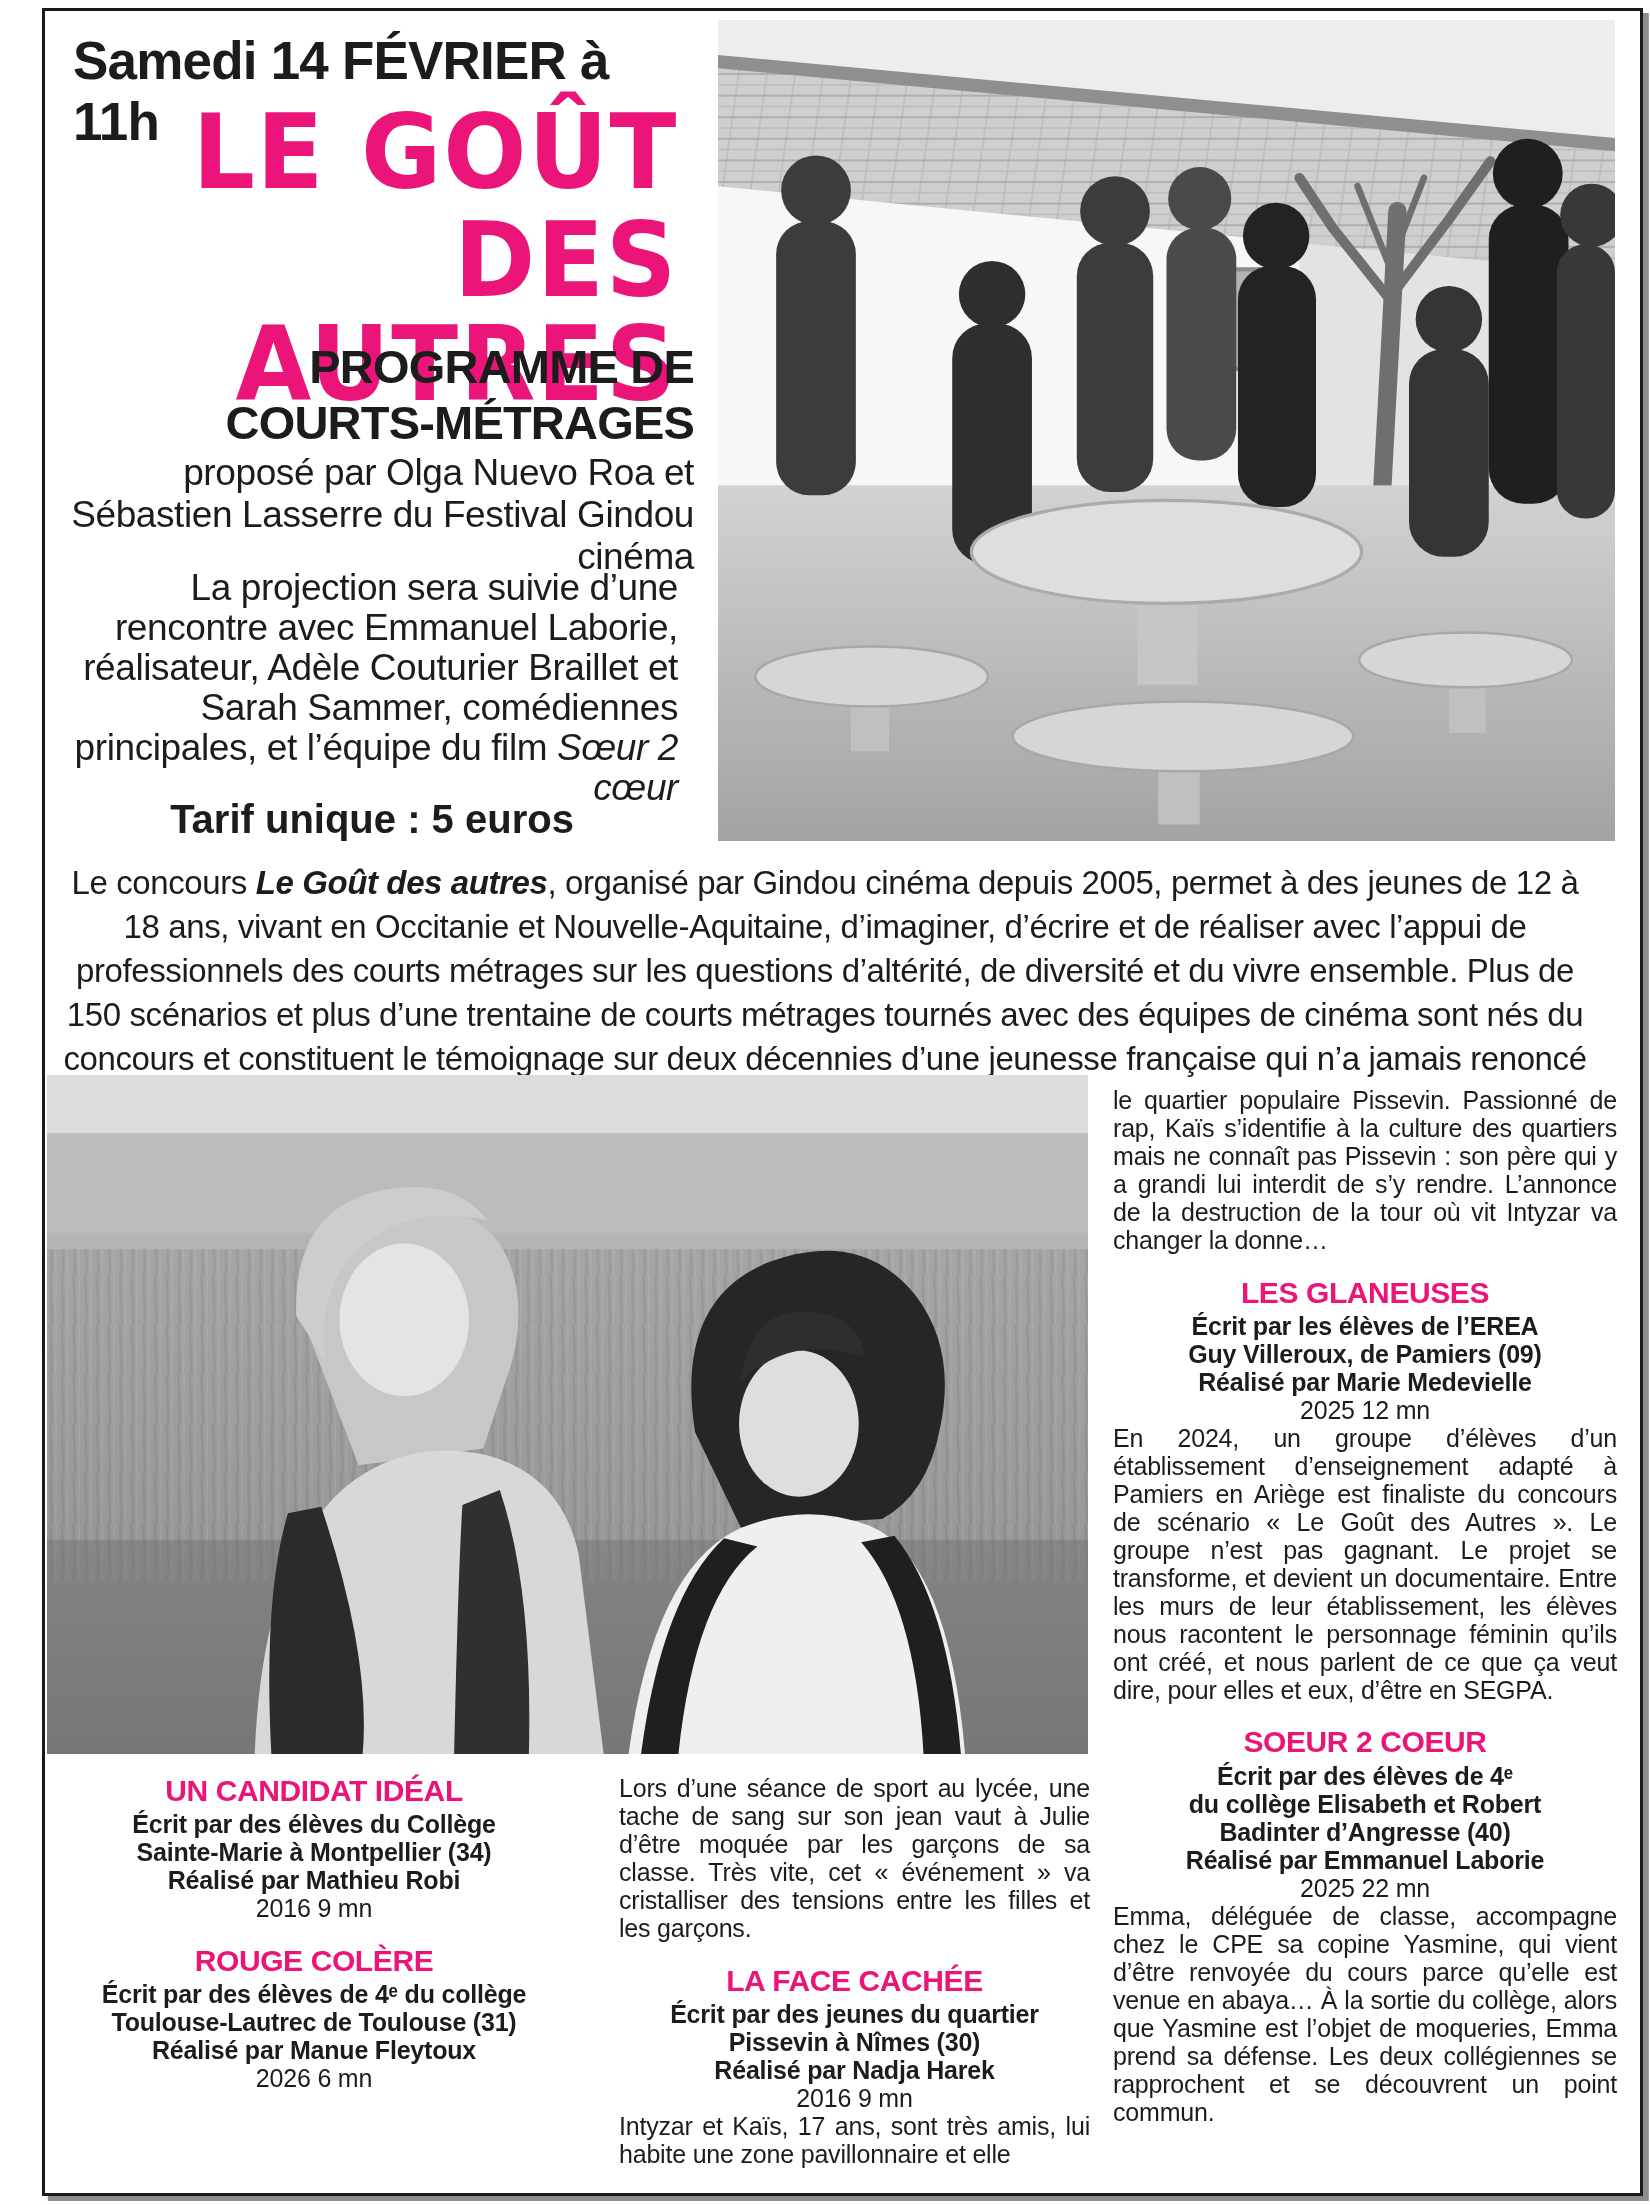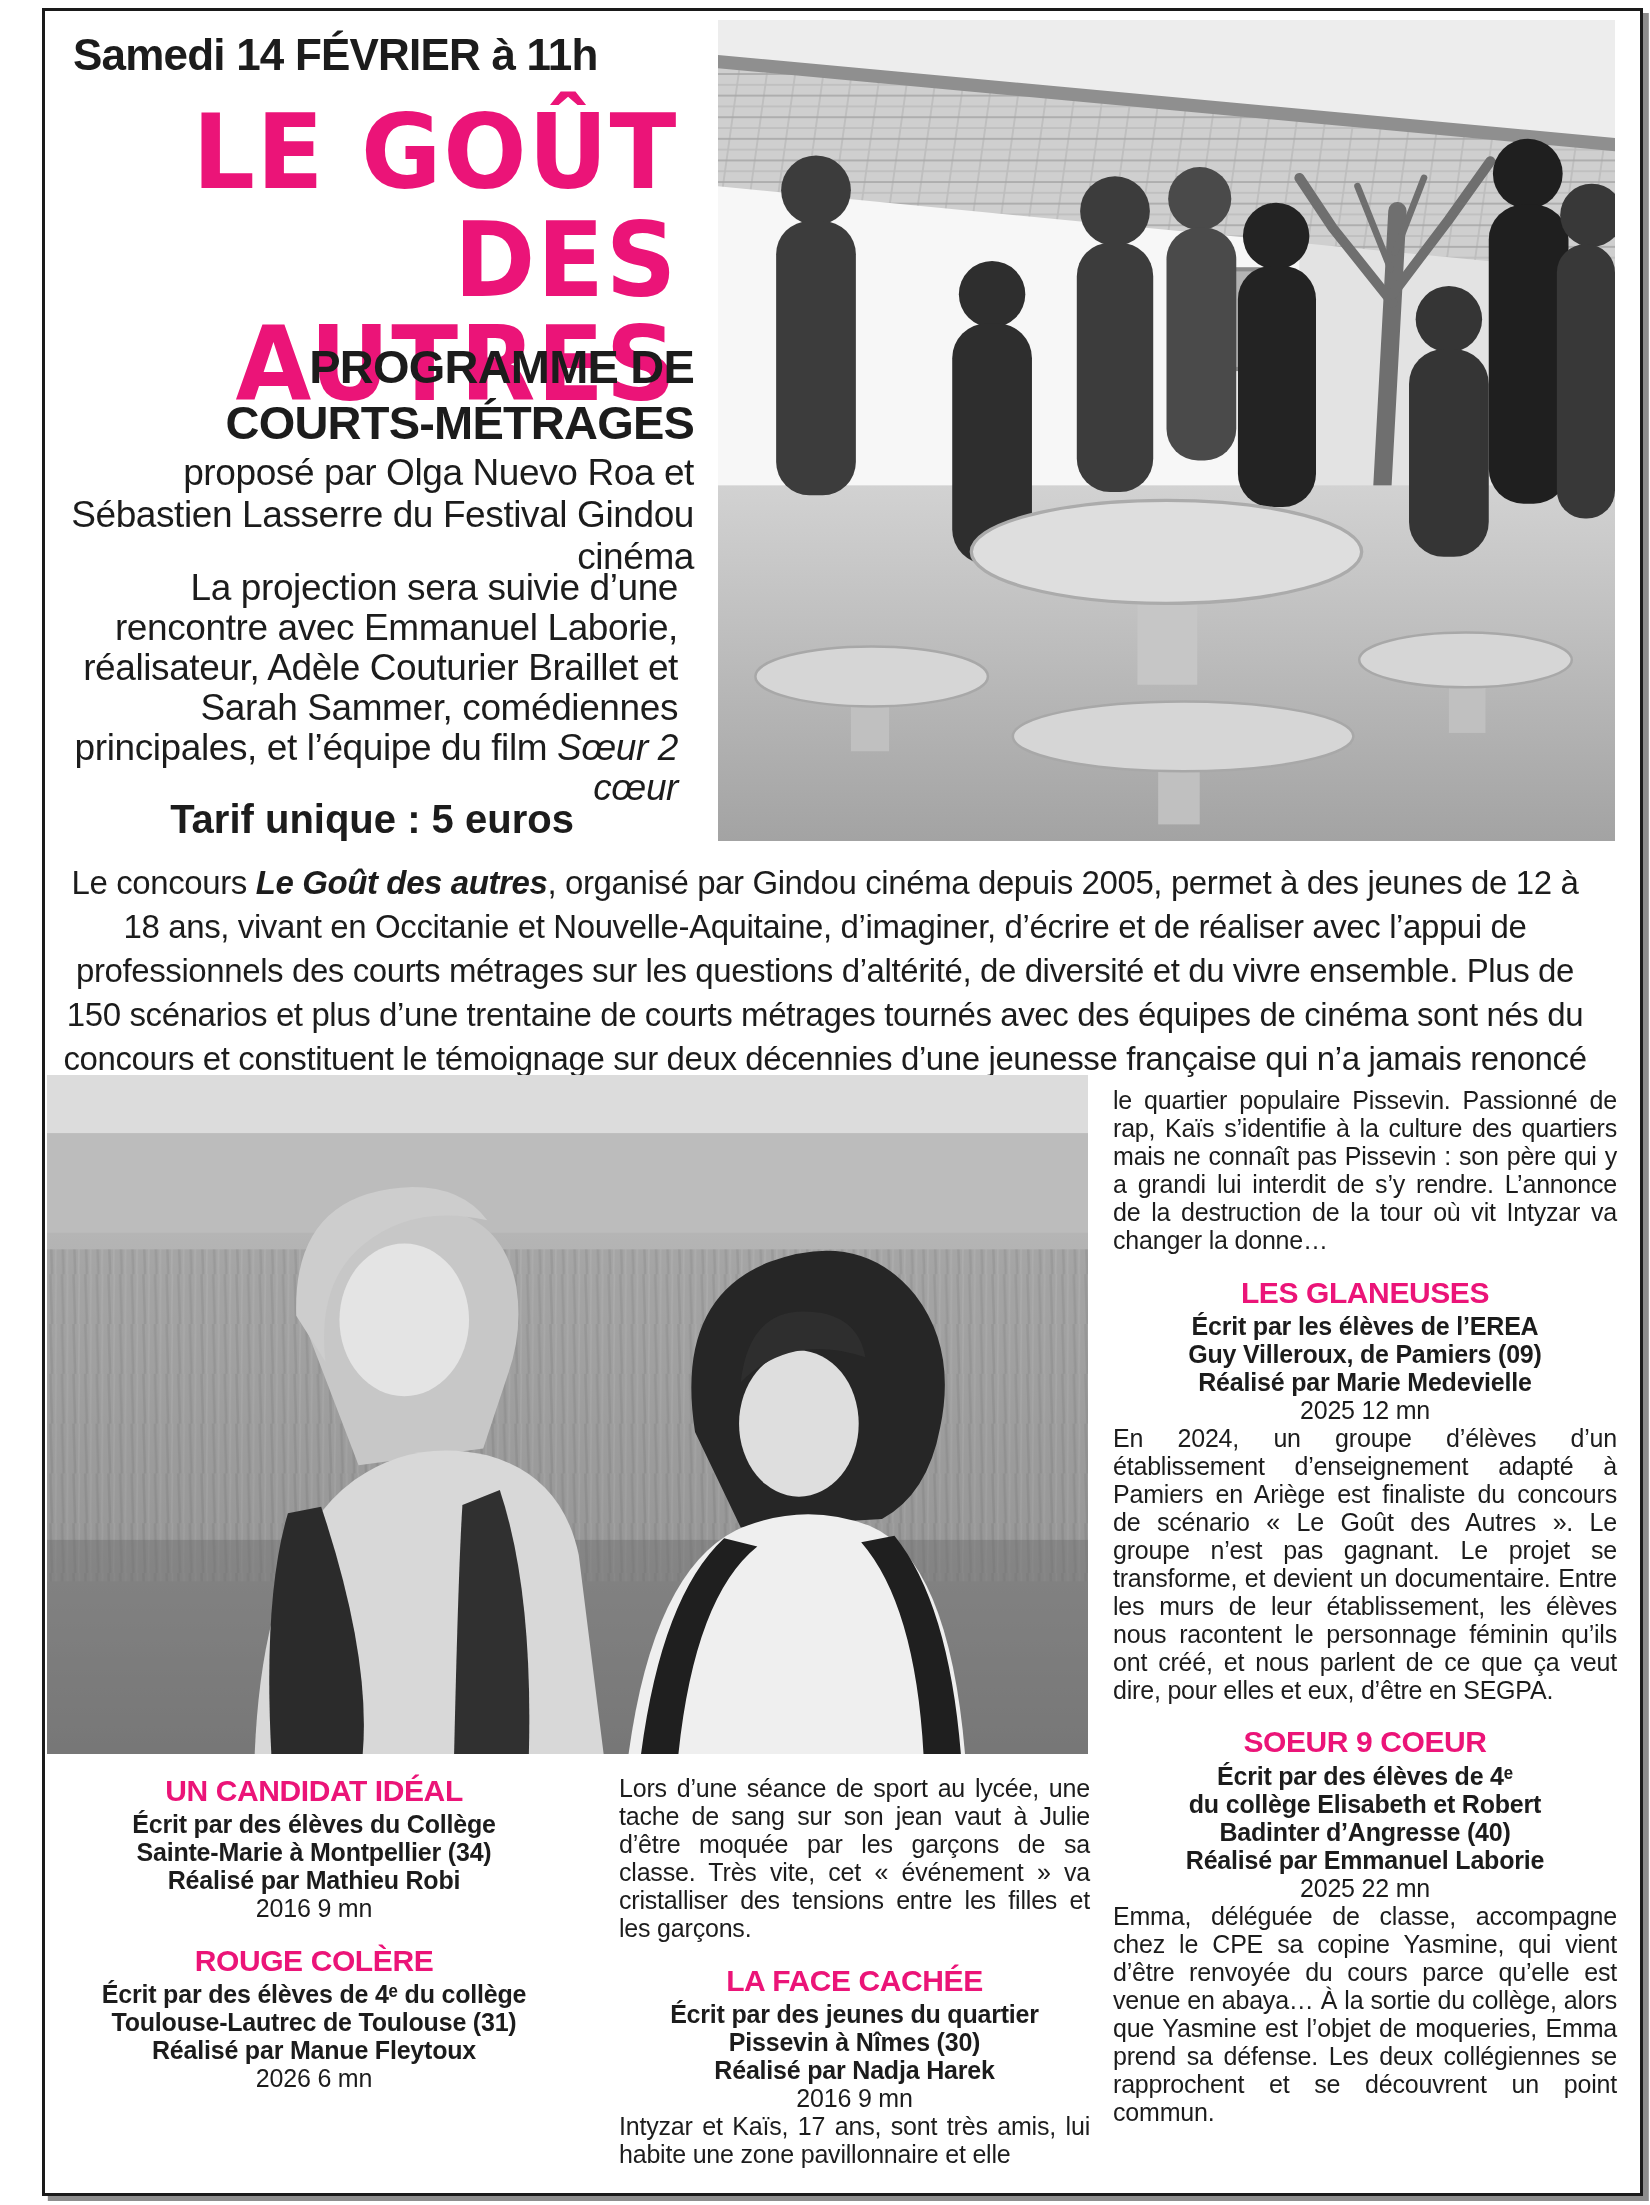--- a/index.html
+++ b/index.html
@@ -3,21 +3,21 @@
 <meta charset="utf-8">
 <style>
   html,body{margin:0;padding:0;background:#ffffff;}
   .page{position:relative;width:1650px;height:2205px;background:#fff;overflow:hidden;
         font-family:"Liberation Sans",sans-serif;color:#1c1c1c;}
   .frame{position:absolute;left:42px;top:8.3px;width:1595px;height:2182px;
          border:3.3px solid #1a1a1a;box-shadow:5.8px 5px 0 #8d8d8d;background:#fff;}
   .abs{position:absolute;}
 
   
-  .date-line{left:73px;top:30px;width:631px;font-size:44px;font-weight:700;letter-spacing:-0.8px;}
+  .date-line{left:73px;top:30px;width:631px;font-size:53px;font-weight:700;letter-spacing:-0.8px;}
   .main-title{left:50px;width:628px;text-align:right;color:var(--pink);
               font-family:"DejaVu Sans",sans-serif;font-weight:700;
               font-size:98px;line-height:1;letter-spacing:1.7px;transform:scaleY(1.06);}
   .title-1{top:103px;}
   .title-2{top:214px;}
   .sub-title{left:50px;width:644px;text-align:right;font-weight:700;font-size:47px;letter-spacing:-0.8px;}
   .sub-1{top:339px;}
   .sub-2{top:395px;}
   .proposed{left:50px;top:452px;width:644px;text-align:right;font-size:37px;line-height:42px;letter-spacing:-0.4px;}
   .meeting{left:34px;top:568px;width:644px;text-align:right;font-size:37px;line-height:40px;letter-spacing:-0.4px;}
@@ -211,21 +211,21 @@
   <section class="abs col col-right">
     <p class="syn start">le quartier populaire Pissevin. Passionné de rap, Kaïs s’identifie à la culture des quartiers mais ne connaît pas Pissevin : son père qui y a grandi lui interdit de s’y rendre. L’annonce de la destruction de la tour où vit Intyzar va changer la donne…</p>
 
     <h2 class="film-title">LES GLANEUSES</h2>
     <p class="credit">Écrit par les élèves de l’EREA</p>
     <p class="credit">Guy Villeroux, de Pamiers (09)</p>
     <p class="credit">Réalisé par Marie Medevielle</p>
     <p class="meta">2025 12 mn</p>
     <p class="syn">En 2024, un groupe d’élèves d’un établissement d’enseignement adapté à Pamiers en Ariège est finaliste du concours de scénario « Le Goût des Autres ». Le groupe n’est pas gagnant. Le projet se transforme, et devient un documentaire. Entre les murs de leur établissement, les élèves nous racontent le personnage féminin qu’ils ont créé, et nous parlent de ce que ça veut dire, pour elles et eux, d’être en SEGPA.</p>
 
-    <h2 class="film-title">SOEUR 9 COEUR</h2>
+    <h2 class="film-title">SOEUR 2 COEUR</h2>
     <p class="credit">Écrit par des élèves de 4ᵉ</p>
     <p class="credit">du collège Elisabeth et Robert</p>
     <p class="credit">Badinter d’Angresse (40)</p>
     <p class="credit">Réalisé par Emmanuel Laborie</p>
     <p class="meta">2025 22 mn</p>
     <p class="syn">Emma, déléguée de classe, accompagne chez le CPE sa copine Yasmine, qui vient d’être renvoyée du cours parce qu’elle est venue en abaya… À la sortie du collège, alors que Yasmine est l’objet de moqueries, Emma prend sa défense. Les deux collégiennes se rapprochent et se découvrent un point commun.</p>
   </section>
 </div>
 
 

